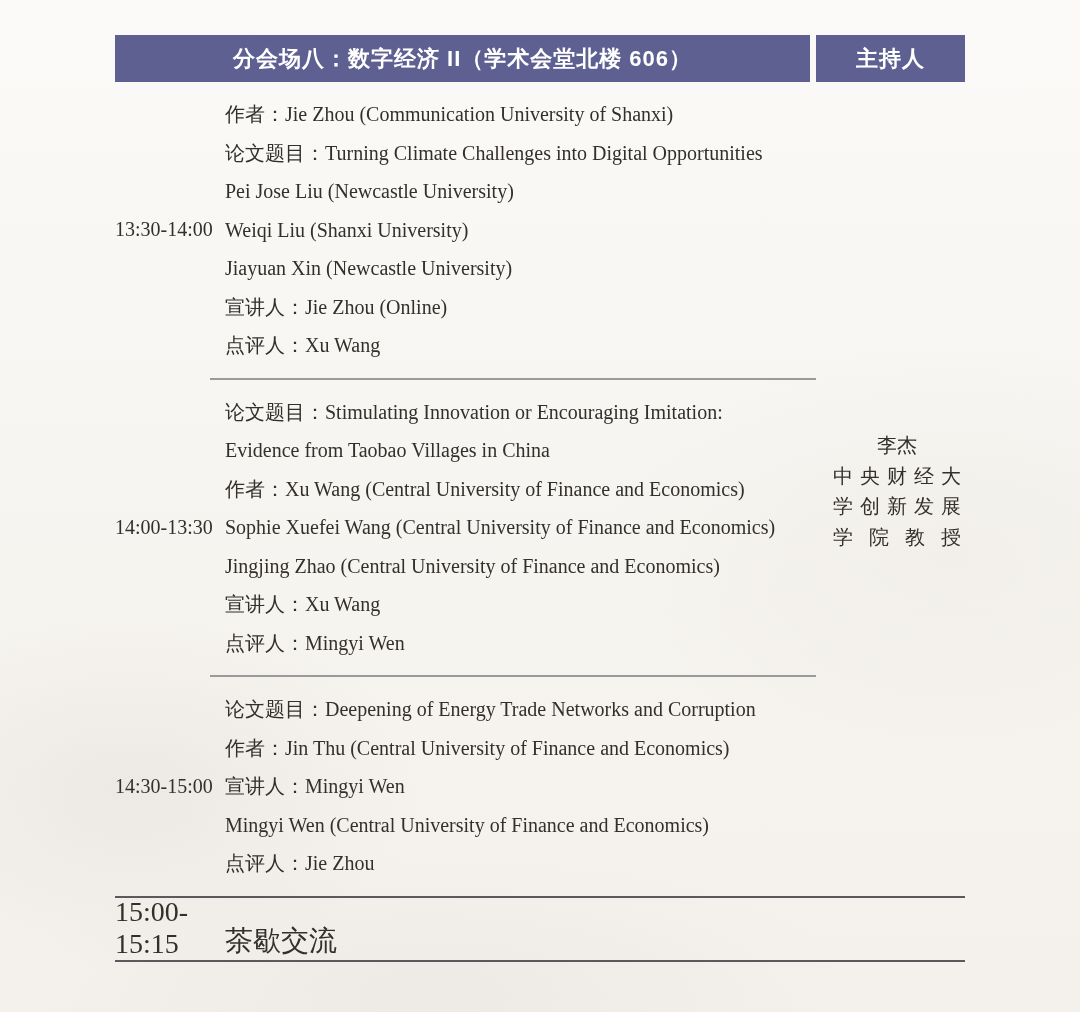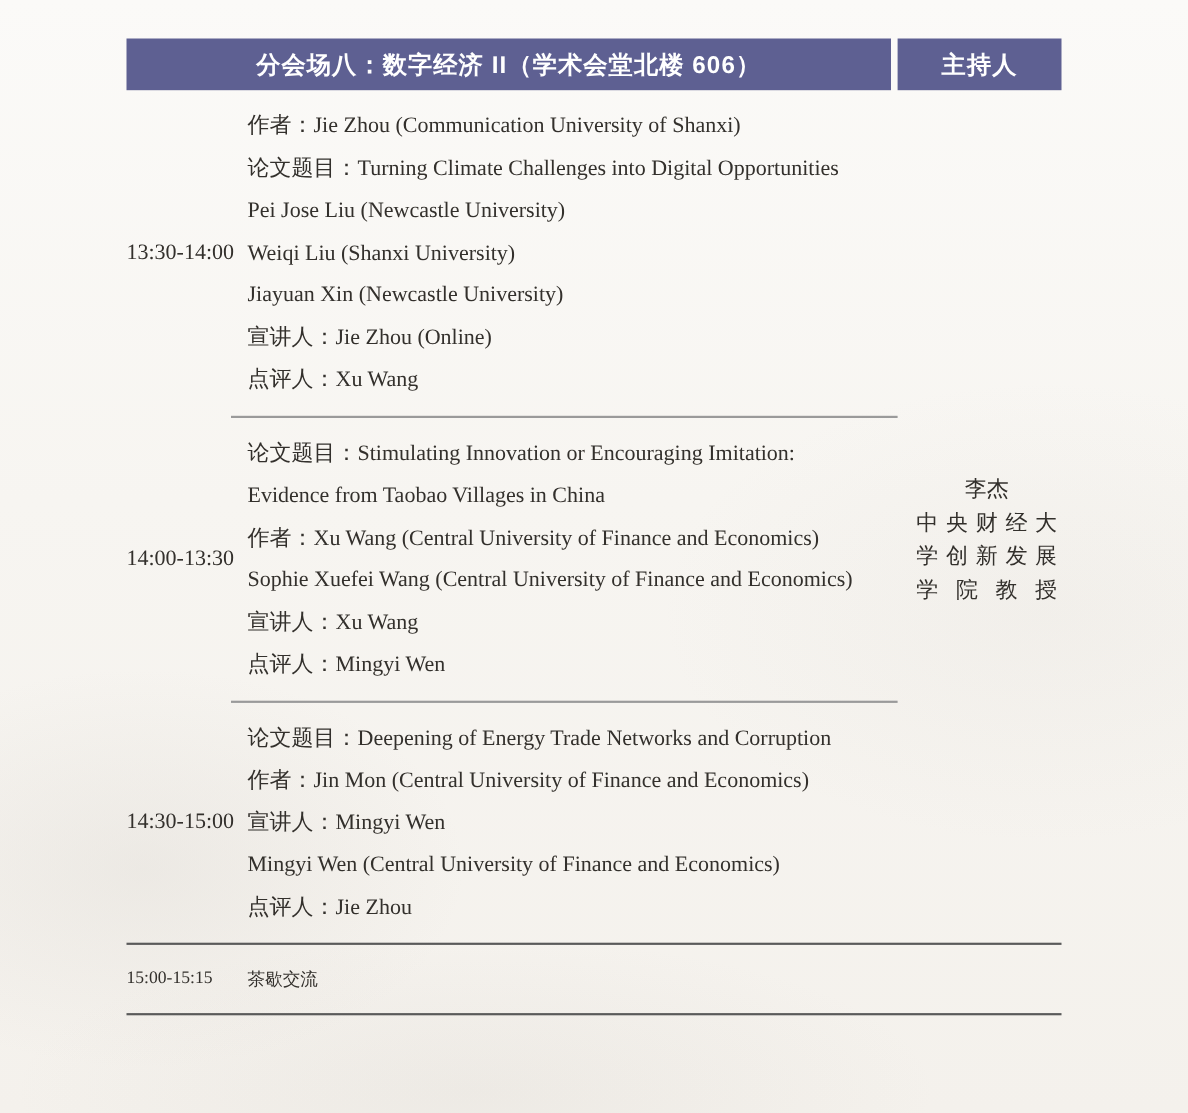--- a/index.html
+++ b/index.html
@@ -49,21 +49,21 @@
   }
   .l-col { width: 690px; }
   .l-col p {
     font-size: 20px;
     line-height: 38.5px;
     white-space: nowrap;
   }
   .divider-inner { height: 2px; width: 606px; margin-left: 95px; background: #9a9a9a; }
   .divider-full { height: 2px; width: 850px; background: #5a5a5a; }
   
-  .break-row { height: 62px; display: flex; align-items: center; font-size: 16px; }
+  .break-row { height: 62px; display: flex; align-items: flex-end; font-size: 28px; }
   .break-row .bt { width: 110px; }
   
   .moderator {
     position: absolute;
     left: 718px;
     top: 395px;
     width: 128px;
     font-size: 20px;
     line-height: 30.5px;
   }
@@ -104,32 +104,33 @@
 
     <div class="divider-inner"></div>
 
     <div class="session">
       <div class="t-col">14:00-13:30</div>
       <div class="l-col">
         <p>论文题目：Stimulating Innovation or Encouraging Imitation:</p>
         <p>Evidence from Taobao Villages in China</p>
         <p>作者：Xu Wang (Central University of Finance and Economics)</p>
         <p>Sophie Xuefei Wang (Central University of Finance and Economics)</p>
+        <p>Jingjing Zhao (Central University of Finance and Economics)</p>
         <p>宣讲人：Xu Wang</p>
         <p>点评人：Mingyi Wen</p>
       </div>
     </div>
 
     <div class="divider-inner"></div>
 
     <div class="session">
       <div class="t-col">14:30-15:00</div>
       <div class="l-col">
         <p>论文题目：Deepening of Energy Trade Networks and Corruption</p>
-        <p>作者：Jin Mon (Central University of Finance and Economics)</p>
+        <p>作者：Jin Thu (Central University of Finance and Economics)</p>
         <p>宣讲人：Mingyi Wen</p>
         <p>Mingyi Wen (Central University of Finance and Economics)</p>
         <p>点评人：Jie Zhou</p>
       </div>
     </div>
 
     <div class="divider-full"></div>
 
     <div class="break-row">
       <div class="bt">15:00-15:15</div>

